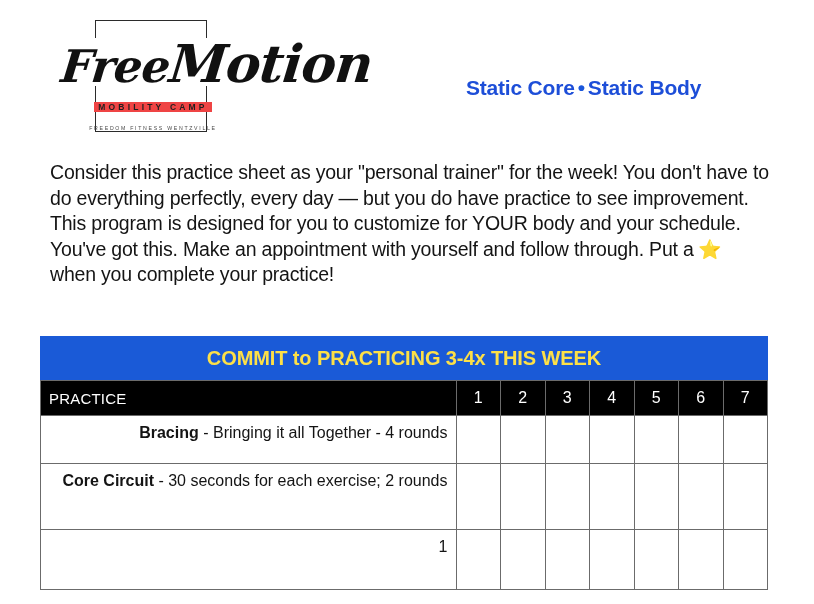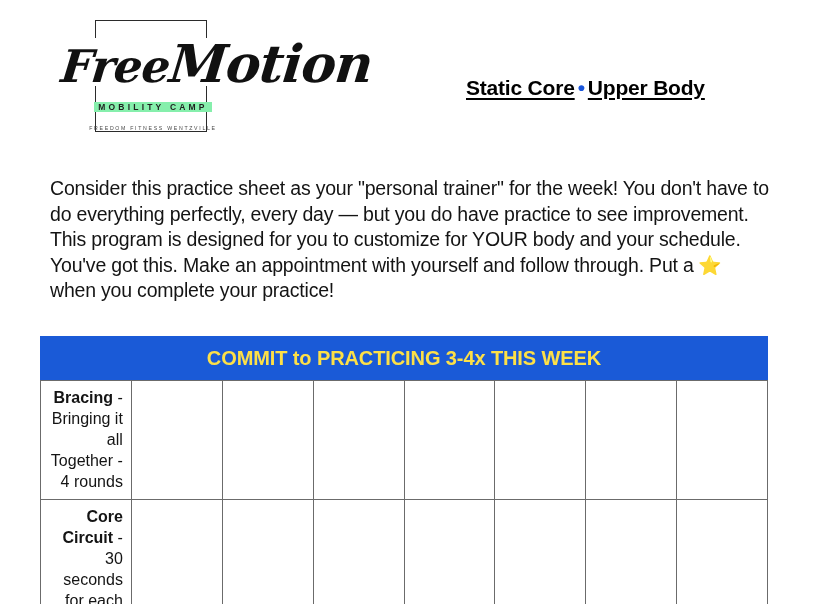--- a/index.html
+++ b/index.html
@@ -62,21 +62,21 @@
     z-index: 2;
   }
   .logo-sub {
     position: relative;
     z-index: 3;
     margin-top: 12px;
     font-size: 8.5px;
     letter-spacing: 3.2px;
     font-weight: 600;
     color: #1f1f1f;
-    background: #86efac;
+    background: #ef4444;
     display: inline-block;
     padding: 0 4px;
   }
   .logo-tag {
     position: relative;
     z-index: 3;
     margin-top: 11px;
     font-size: 5.2px;
     letter-spacing: 1.7px;
     color: #4a4a4a;
@@ -85,37 +85,36 @@
   .doc-title {
     position: absolute;
     left: 466px;
     top: 76px;
     font-size: 21px;
     font-weight: 700;
     letter-spacing: -0.2px;
     white-space: nowrap;
   }
   .doc-title .seg {
-    color: #000000;
-    text-decoration: underline;
+    color: #1d4ed8;
     text-underline-offset: 3px;
     text-decoration-thickness: 2px;
     text-align: right;
   }
   .doc-title .dot {
     color: #1a56db;
     text-decoration: none;
     padding: 0 3px;
   }
 
   
   .intro {
     position: absolute;
     left: 50px;
-    top: 176px;
+    top: 160px;
     width: 722px;
     font-size: 19.5px;
     line-height: 25.5px;
     color: #141414;
     letter-spacing: -0.2px;
   }
   .star { font-size: 19px; }
 
   
   .sheet {
@@ -184,33 +183,43 @@
 
   <div class="logo-block">
     <div class="logo-frame"></div>
     <div class="logo-script-mask"></div>
     <div class="logo-script"><span>Free</span><span class="big">Motion</span></div>
     <div class="logo-sub">MOBILITY CAMP</div>
     <div class="logo-tag">FREEDOM FITNESS WENTZVILLE</div>
   </div>
 
   <div class="doc-title">
-    <span class="seg">Static Core</span><span class="dot">•</span><span class="seg">Upper Body</span>
+    <span class="seg">Static Core</span><span class="dot">•</span><span class="seg">Static Body</span>
   </div>
 
 </div>
 
 <div class="intro"><span>Consider this practice sheet as your "personal trainer" for the week! You don't have to do everything perfectly, every day — but you do have practice to see improvement. This program is designed for you to customize for YOUR body and your schedule. You've got this. Make an appointment with yourself and follow through. Put a </span><span class="star">⭐</span><span> when you complete your practice!</span></div>
 
 <div class="sheet">
 
   <div class="banner">COMMIT to PRACTICING 3-4x THIS WEEK</div>
 
   <table class="grid">
     <tbody>
+        <tr class="hdr-row">
+      <th class="hdr-practice">PRACTICE</th>
+      <th class="hdr-day">1</th>
+      <th class="hdr-day">2</th>
+      <th class="hdr-day">3</th>
+      <th class="hdr-day">4</th>
+      <th class="hdr-day">5</th>
+      <th class="hdr-day">6</th>
+      <th class="hdr-day">7</th>
+    </tr>
 
     <tr class="r1">
       <td class="row-label"><b>Bracing</b><span> - Bringing it all Together - 4 rounds</span></td>
       <td class="check"></td>
       <td class="check"></td>
       <td class="check"></td>
       <td class="check"></td>
       <td class="check"></td>
       <td class="check"></td>
       <td class="check"></td>

